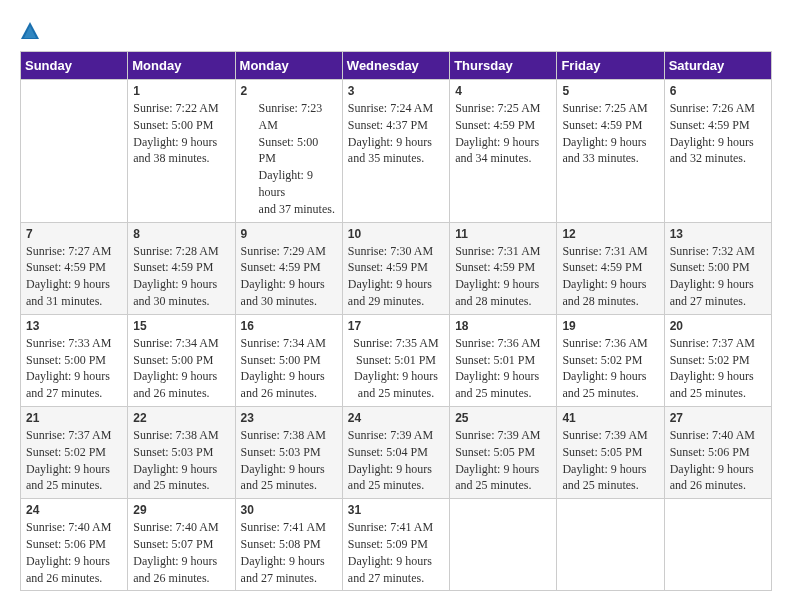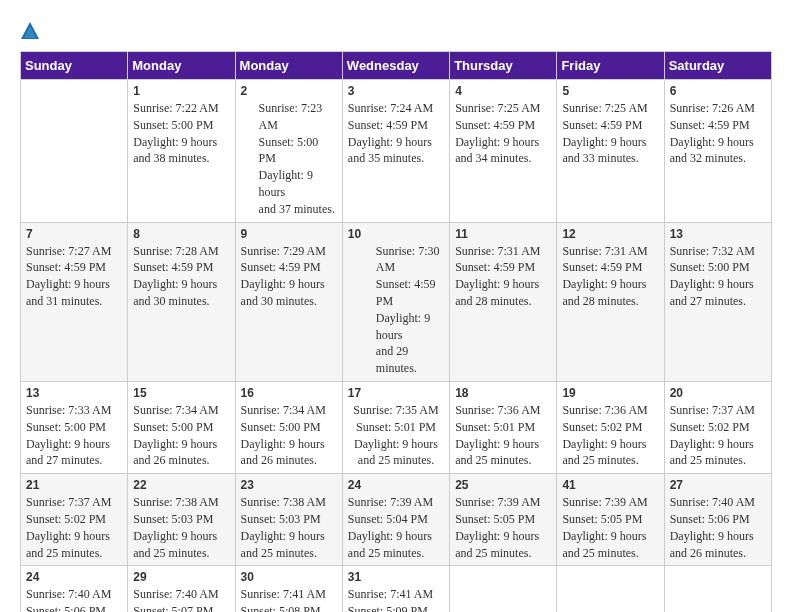--- a/index.html
+++ b/index.html
@@ -137,21 +137,21 @@
         <td>
           <span class="day-number">2</span>
           <div class="day-info" style="white-space: pre-line; margin-left: 18px;">Sunrise: 7:23 AM
 Sunset: 5:00 PM
 Daylight: 9 hours
 and 37 minutes.</div>
         </td>
         <td>
           <span class="day-number">3</span>
           <div class="day-info" style="white-space: pre-line;">Sunrise: 7:24 AM
-Sunset: 4:59 PM
+Sunset: 4:37 PM
 Daylight: 9 hours
 and 35 minutes.</div>
         </td>
         <td>
           <span class="day-number">4</span>
           <div class="day-info" style="white-space: pre-line;">Sunrise: 7:25 AM
 Sunset: 4:59 PM
 Daylight: 9 hours
 and 34 minutes.</div>
         </td>
@@ -187,21 +187,21 @@
         </td>
         <td>
           <span class="day-number">9</span>
           <div class="day-info" style="white-space: pre-line;">Sunrise: 7:29 AM
 Sunset: 4:59 PM
 Daylight: 9 hours
 and 30 minutes.</div>
         </td>
         <td>
           <span class="day-number">10</span>
-          <div class="day-info" style="white-space: pre-line; margin-left: 28px;">Sunrise: 7:30 AM
+          <div class="day-info" style="white-space: pre-line;">Sunrise: 7:30 AM
 Sunset: 4:59 PM
 Daylight: 9 hours
 and 29 minutes.</div>
         </td>
         <td>
           <span class="day-number">11</span>
           <div class="day-info" style="white-space: pre-line;">Sunrise: 7:31 AM
 Sunset: 4:59 PM
 Daylight: 9 hours
 and 28 minutes.</div>

